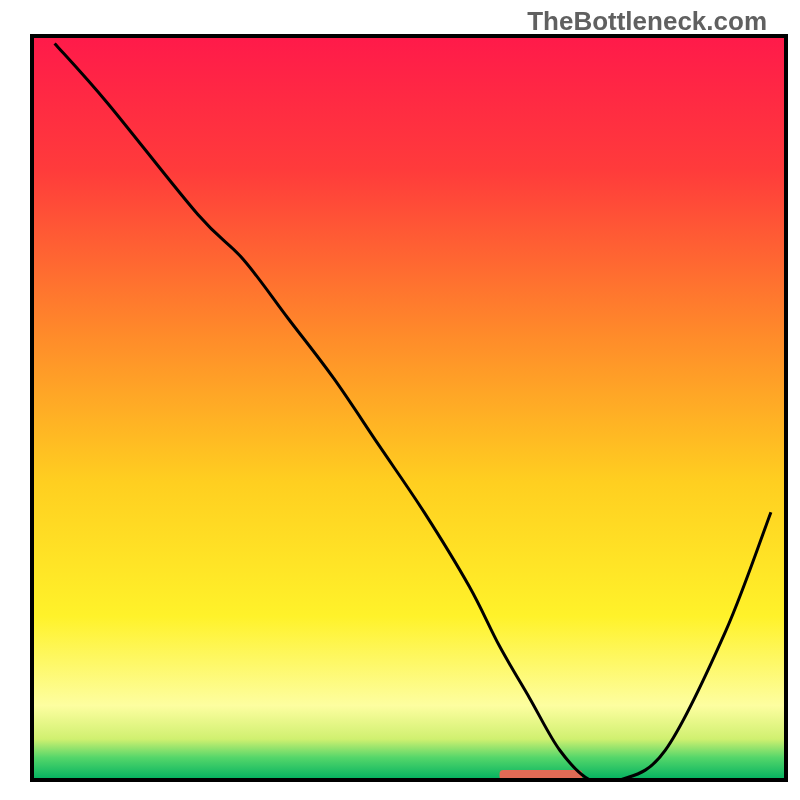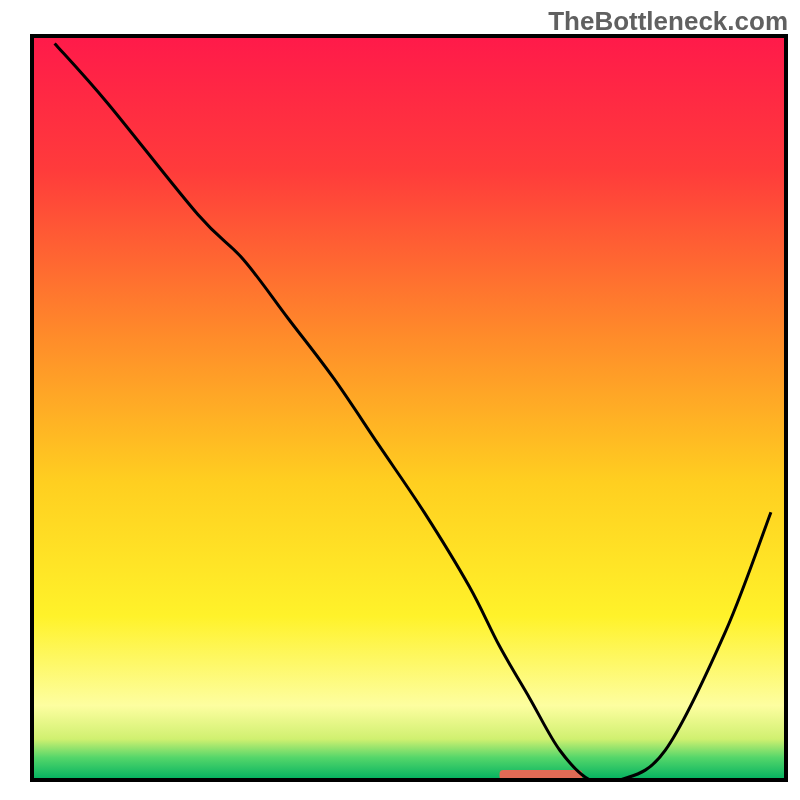--- a/index.html
+++ b/index.html
@@ -10,21 +10,21 @@
     background: #ffffff;
     overflow: hidden;
   }
   .wrap {
     position: absolute;
     inset: 0;
   }
   .watermark {
     position: absolute;
     top: 6px;
-    right: 12px;
+    right: 33px;
     font-family: Arial, Helvetica, sans-serif;
     font-size: 26px;
     font-weight: 700;
     color: #606060;
   }
   svg { display: block; }
 </style>
 </head>
 <body>
 

